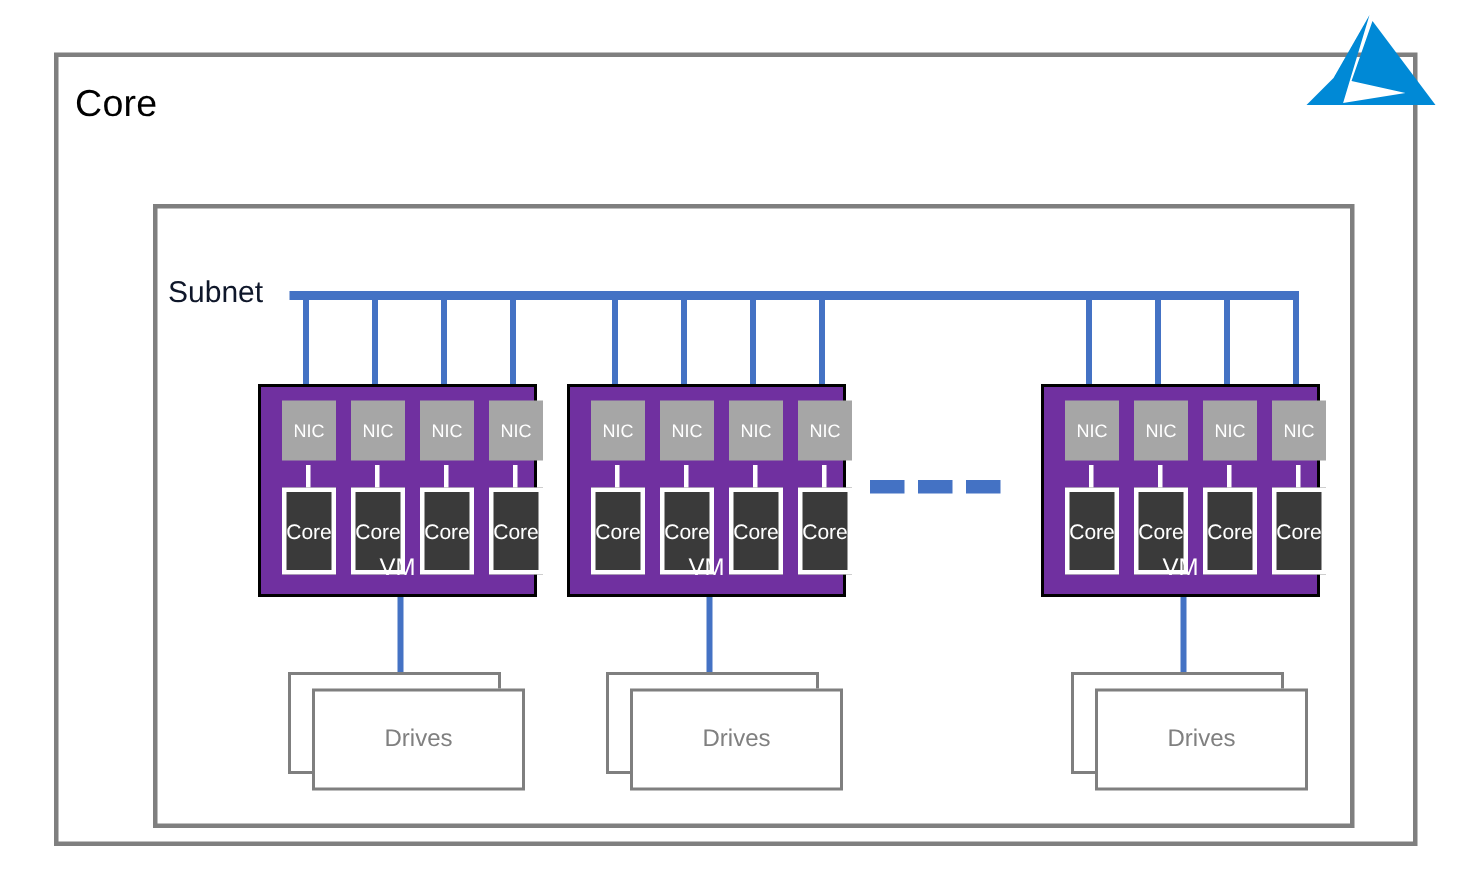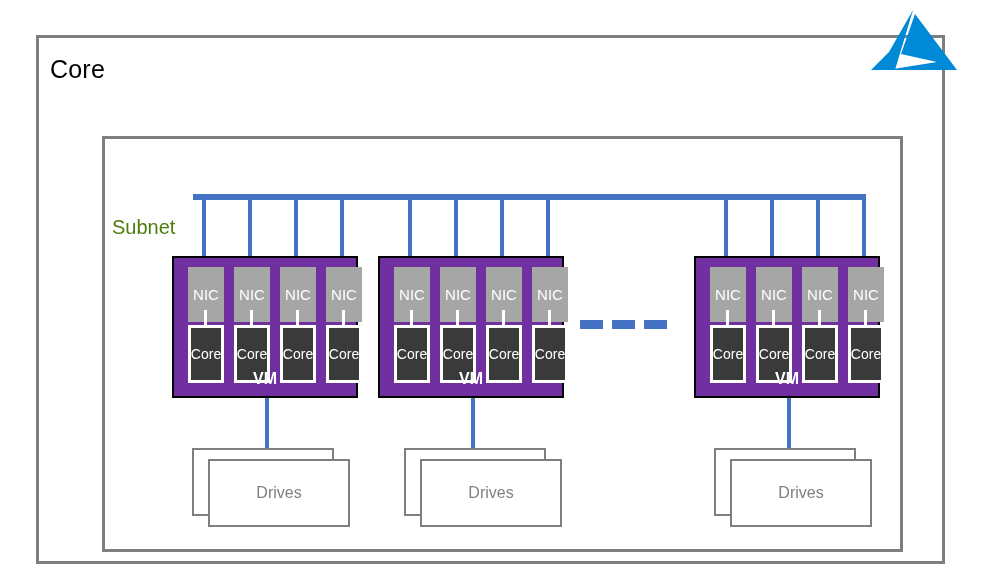--- a/index.html
+++ b/index.html
@@ -46,23 +46,22 @@
     height: 416px;
     border: 3px solid #7f7f7f;
     box-sizing: border-box;
     background: transparent;
   }
   .subnet-label {
     position: absolute;
     left: 112px;
     top: 184px;
     font-size: 20px;
-    color: #4d7c0f;
+    color: #0f172a;
     white-space: nowrap;
-    margin-top: 32px;
   }
   
   .bus-line {
     position: absolute;
     left: 193px;
     top: 194px;
     width: 673px;
     height: 6px;
     background: #4472c4;
   }
@@ -88,24 +87,24 @@
     width: 186px;
     height: 142px;
     background: #7030a0;
     border: 2px solid #000000;
     box-sizing: border-box;
   }
   .nic {
     position: absolute;
     top: 9px;
     width: 36px;
-    height: 55px;
+    height: 40px;
     background: #a6a6a6;
     color: #ffffff;
-    font-size: 15px;
+    font-size: 12px;
     display: flex;
     align-items: center;
     justify-content: center;
     box-sizing: border-box;
   }
   .core {
     position: absolute;
     top: 67px;
     width: 36px;
     height: 58px;
@@ -128,21 +127,21 @@
     background: #ffffff;
   }
   .vm-label {
     position: absolute;
     left: 0;
     right: 0;
     top: 112px;
     text-align: center;
     color: #ffffff;
     font-size: 16px;
-    font-weight: bold;
+    font-weight: normal;
   }
   
   .vm-drive-line {
     position: absolute;
     top: 398px;
     width: 4px;
     height: 52px;
     background: #4472c4;
   }
   

